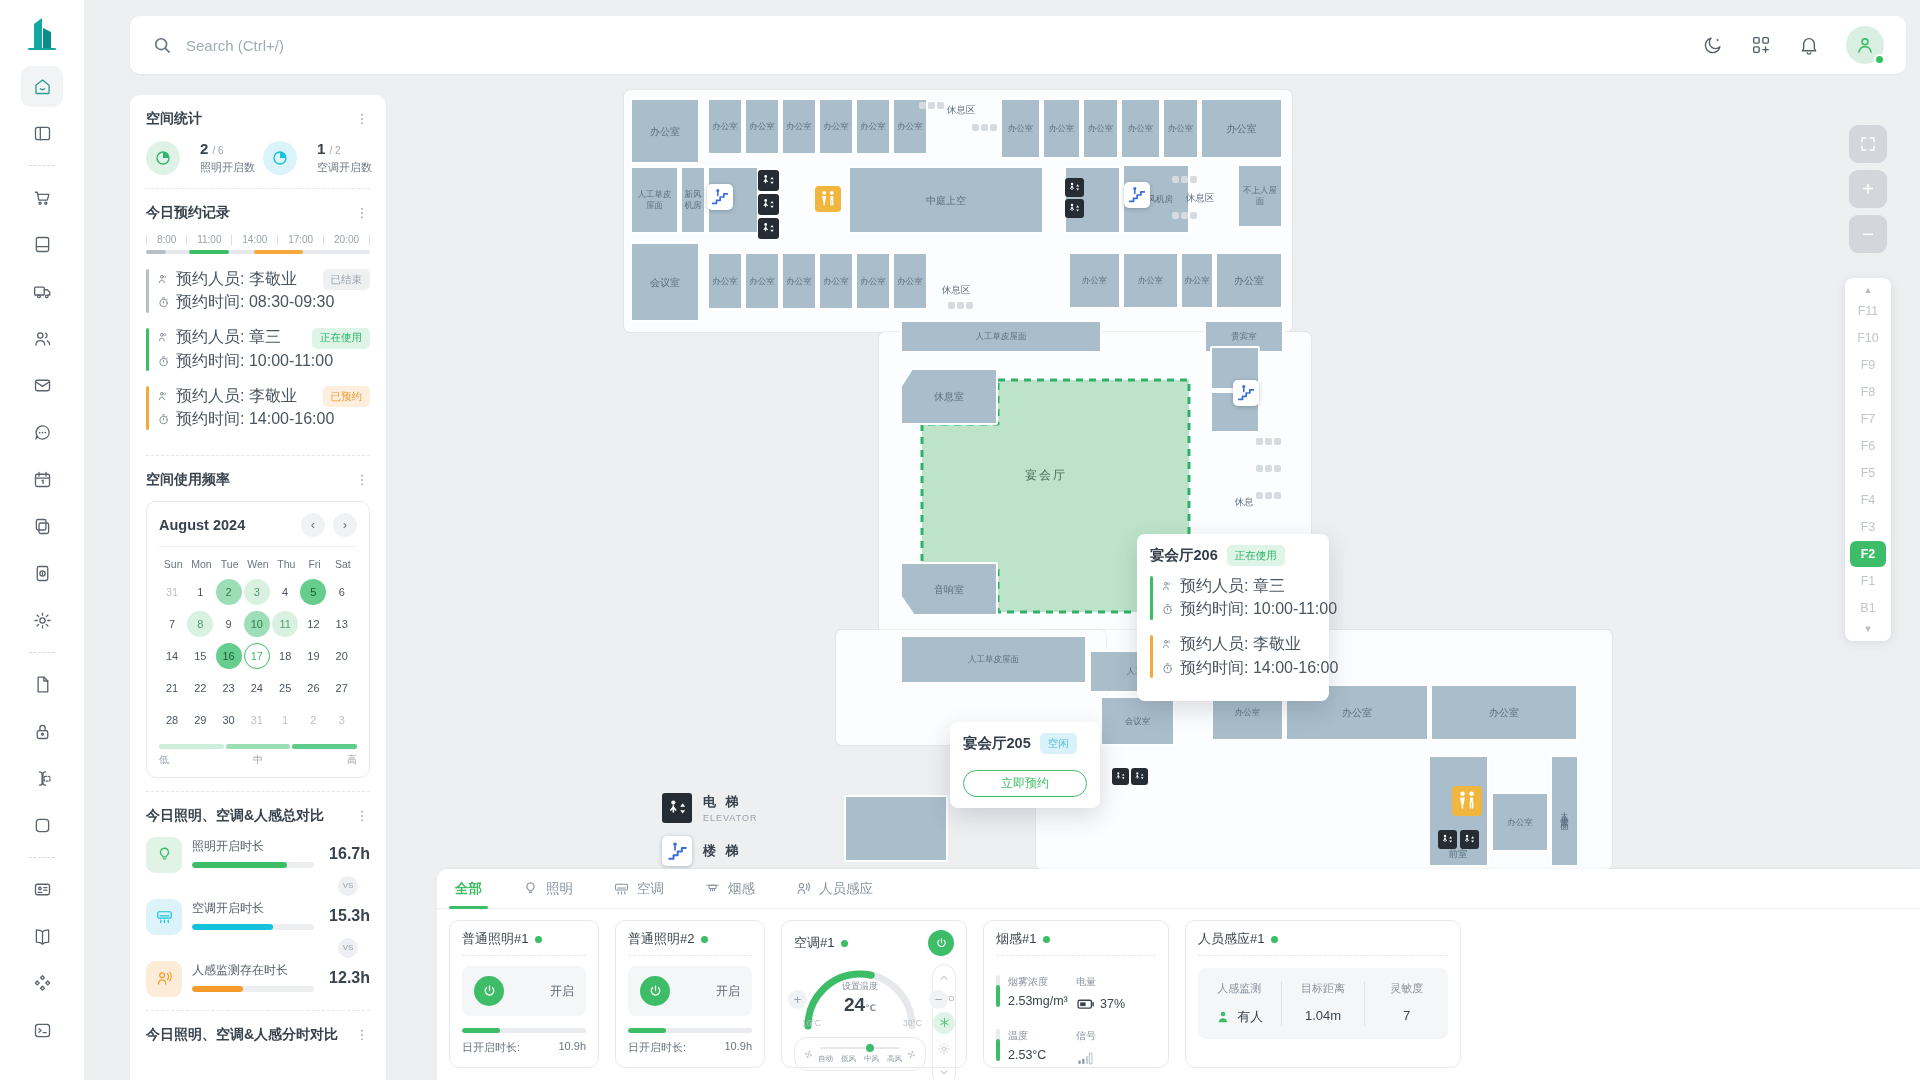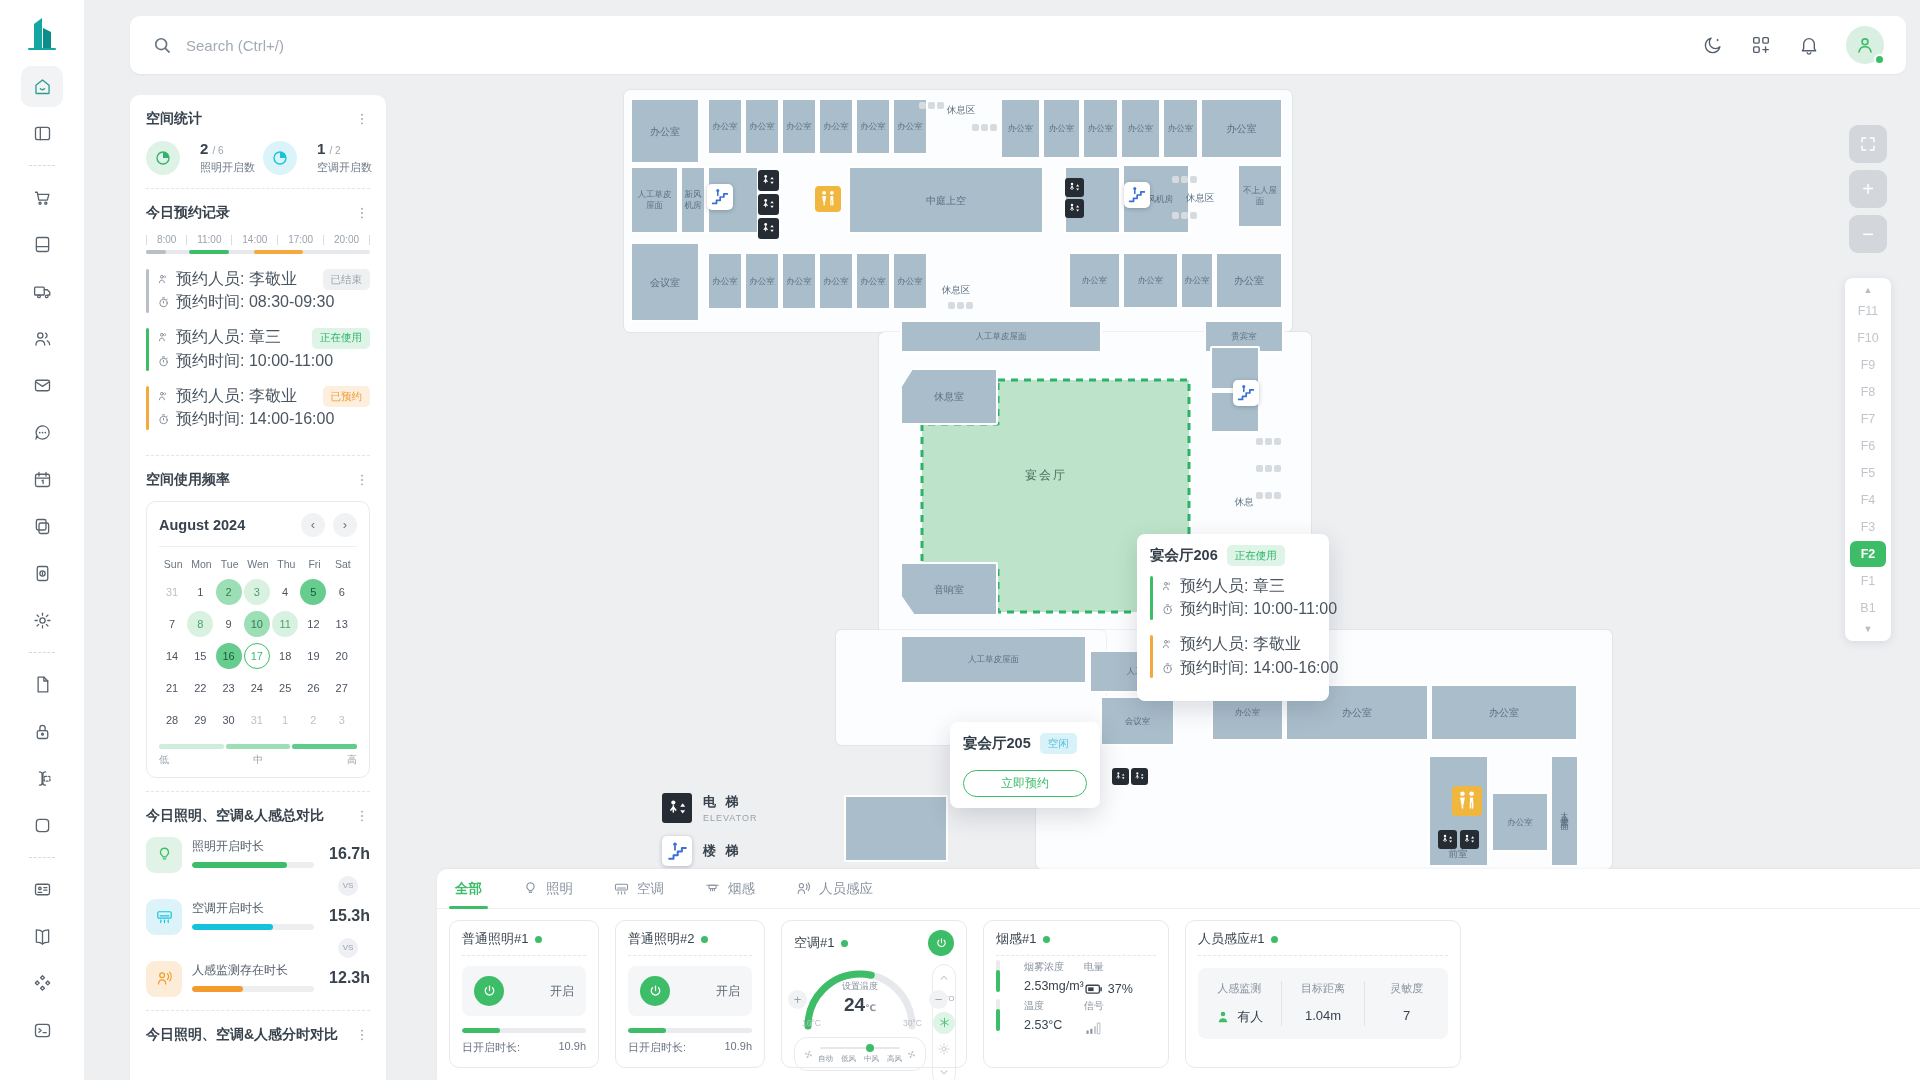--- a/index.html
+++ b/index.html
@@ -147,21 +147,21 @@
 .fan-line{position:absolute;left:0;right:0;top:6px;height:2px;background:#e6e8eb;border-radius:1px}
 .fan-dot{position:absolute;top:3px;width:8px;height:8px;border-radius:50%;background:#3dbd67}
 .fan-labs{position:absolute;left:-2px;right:-2px;top:13px;display:flex;justify-content:space-between;font-size:7.5px;color:#8a93a0}
 .mode-pill{border:1px solid #e9ebee;border-radius:15px;width:30px;display:flex;flex-direction:column;align-items:center;gap:5px;padding:6px 0;height:122px;justify-content:space-between}
 .mode-pill .chev{color:#c0c6cc;cursor:pointer;display:flex}
 .mode-auto{font-size:7.5px;color:#9aa3ad}
 .mode-snow{width:22px;height:22px;border-radius:50%;background:#def4e6;color:#3dbd67;display:flex;align-items:center;justify-content:center;cursor:pointer}
 .mode-sun{color:#c0c6cc;cursor:pointer;display:flex}
 
 .sm-grid{display:grid;grid-template-columns:1fr 1fr;margin-top:4px}
-.sm-item{display:flex;gap:24px;margin-top:0}
+.sm-item{display:flex;gap:8px;margin-top:15px}
 .sm-gauge{width:4px;height:32px;background:#e9ebee;border-radius:2px;position:relative;flex:none}
 .sm-gauge::after{content:"";position:absolute;left:0;bottom:0;width:4px;height:68%;background:#3dbd67;border-radius:2px}
 .sm-lab{font-size:10px;color:#8a93a0}
 .sm-val{font-size:12.5px;color:#39434e;margin-top:5px;display:flex;align-items:center;gap:4px}
 
 .pr-box{background:#f5f6f8;border-radius:8px;display:flex;margin-top:12px;padding:13px 0}
 .pr-col{flex:1;text-align:center;border-right:1px solid #e1e5ea}
 .pr-col:last-child{border-right:none}
 .pr-lab{font-size:11px;color:#8a93a0;margin-bottom:12px}
 .pr-val{font-size:13px;color:#39434e;display:flex;align-items:center;justify-content:center;gap:6px}

